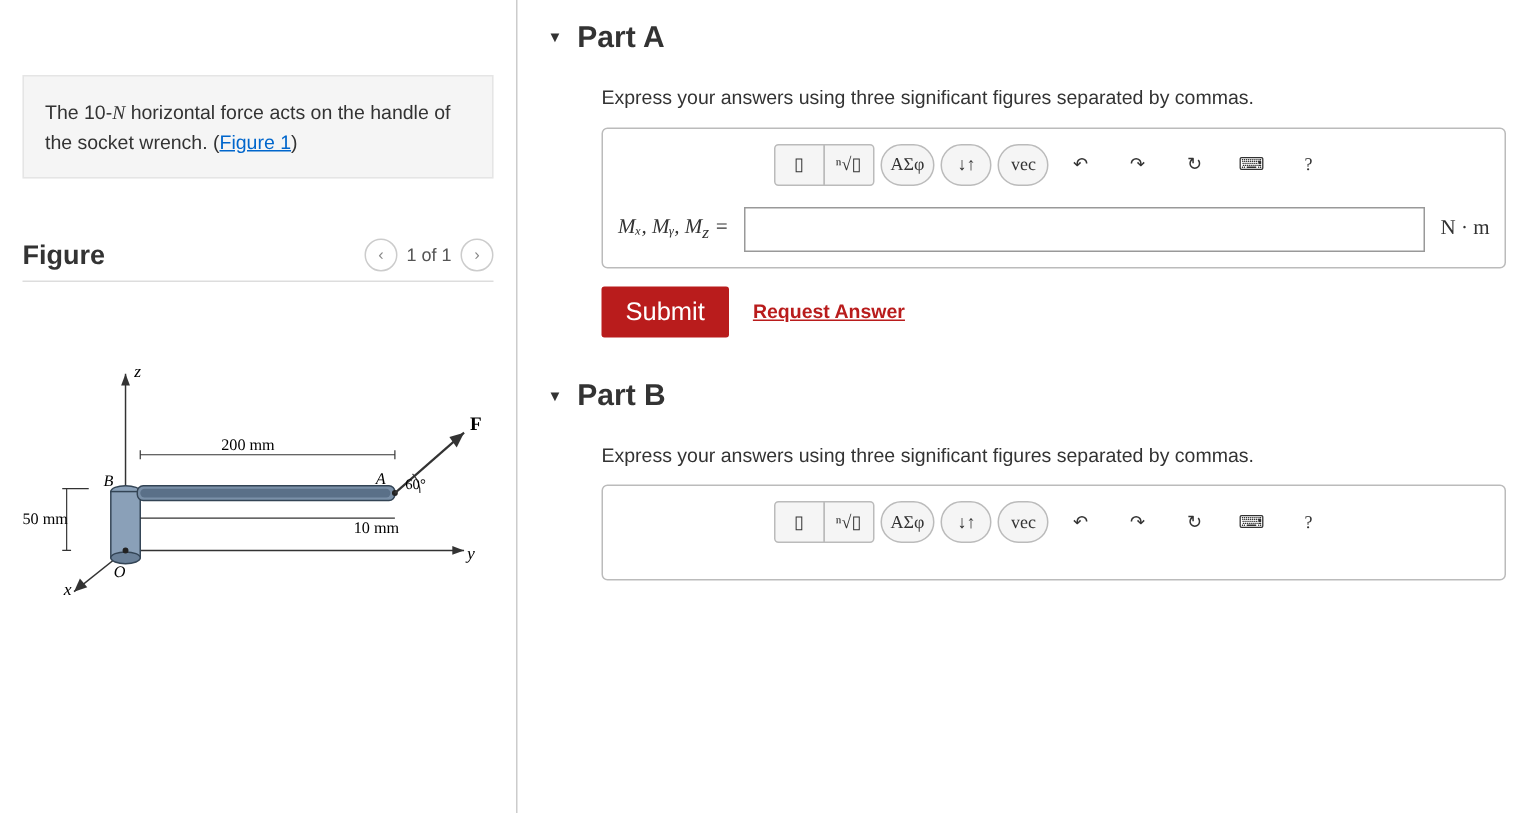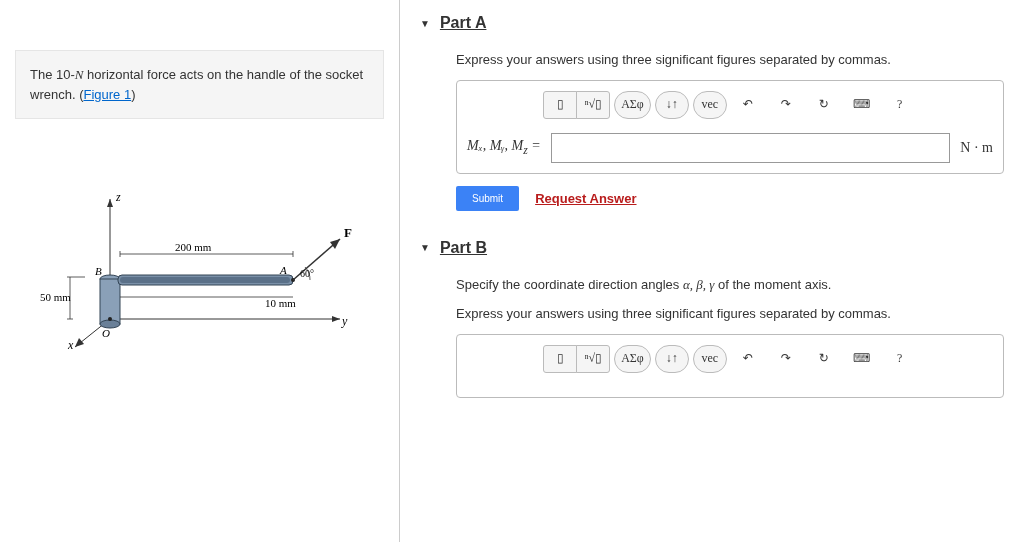--- a/index.html
+++ b/index.html
@@ -1,60 +1,68 @@
 <!DOCTYPE html>
 <html><head>
 <meta charset="utf-8">
 <style>
   * { box-sizing: border-box; margin: 0; padding: 0; }
   body { font-family: Arial, Helvetica, sans-serif; font-size: 13px; color: #333; background: #fff; width: 1024px; height: 542px; overflow: hidden; }
   .container { display: flex; height: 100%; }
-  .left-panel { width: 400px; padding: 20px 15px; border-right: 1px solid #ccc; display: flex; flex-direction: column; }
+  .left-panel { width: 345px; padding: 20px 15px; border-right: 1px solid #ccc; display: flex; flex-direction: column; }
   .right-panel { flex: 1; padding: 10px 20px; overflow-y: auto; }
   .problem-box { background: #f5f5f5; border: 1px solid #e5e5e5; padding: 14px; font-size: 13px; line-height: 1.5; margin-top: 30px; margin-bottom: 40px; }
   .problem-box a { color: #06c; text-decoration: underline; }
   .figure-header { display: flex; justify-content: space-between; align-items: center; border-bottom: 1px solid #ddd; padding-bottom: 6px; margin-bottom: 20px; }
   .figure-header h3 { font-size: 18px; font-weight: bold; }
   .fig-nav { display: flex; align-items: center; gap: 6px; font-size: 12px; color: #555; }
   .nav-btn { width: 22px; height: 22px; border: 1px solid #ccc; border-radius: 50%; background: #fff; display: flex; align-items: center; justify-content: center; cursor: pointer; color: #888; font-size: 11px; }
   .figure-img { display: flex; justify-content: center; padding: 20px 0; }
   .section-head { display: flex; align-items: center; gap: 10px; padding: 4px 0; margin-bottom: 14px; }
   .section-head .caret { font-size: 10px; }
-  .section-head .title { font-weight: bold; font-size: 16px; text-decoration: underline; }
+  .section-head .title { font-weight: bold; font-size: 20px; }
   .section-body { padding-left: 36px; }
   .prompt { font-size: 13px; margin-bottom: 10px; line-height: 1.5; }
   .prompt strong { font-weight: normal; margin-top: 44px; }
   .answer-box { border: 1px solid #bbb; border-radius: 4px; padding: 10px; margin-bottom: 12px; background: #fff;}
   .toolbar { display: flex; justify-content: center; gap: 4px; margin-bottom: 14px; }
   .tool-btn { min-width: 34px; height: 28px; border: 1px solid #bbb; border-radius: 14px; background: #f5f5f5; display: flex; align-items: center; justify-content: center; font-size: 12px; cursor: pointer; font-family: 'Times New Roman', serif; padding: 0 6px; }
   .tool-btn.plain { border: none; background: transparent; }
   .tool-grp { display:flex; gap:0; }
   .tool-grp .tool-btn { border-radius:0; margin-left:-1px; }
   .tool-grp .tool-btn:first-child { border-radius:3px 0 0 3px; margin-left:0;}
   .tool-grp .tool-btn:last-child { border-radius:0 3px 3px 0;}
   .answer-row { display: flex; align-items: center; gap: 10px; }
   .var-label { font-family: 'Times New Roman', serif; font-style: italic; font-size: 14px; white-space: nowrap; }
   .answer-input { flex: 1; height: 30px; border: 1px solid #999; padding: 0 6px; font-size: 13px; }
   .unit-label { font-family: 'Times New Roman', serif; font-size: 14px; white-space: nowrap; }
   .submit-row { display: flex; align-items: center; gap: 16px; margin-bottom: 24px; }
-  .submit-btn { background: #3b82f6; color: #fff; border: none; padding: 7px 16px; font-size: 10px; border-radius: 2px; cursor: pointer; }
+  .submit-btn { background: #b91c1c; color: #fff; border: none; padding: 7px 16px; font-size: 17px; border-radius: 2px; cursor: pointer; }
   .req-link { color: #b91c1c; text-decoration: underline; font-size: 13px; cursor: pointer; font-weight:bold;}
   .italic-math { font-style: italic; font-family: 'Times New Roman', serif; }
   svg text { font-family: 'Times New Roman', serif; }
 </style>
 </head>
 <body>
 
 <div class="container">
 
   <div class="left-panel">
     <div class="problem-box">
       <span>The 10-</span><span class="italic-math">N</span><span> horizontal force acts on the handle of the socket wrench. (</span><a href="#">Figure 1</a><span>)</span>
     </div>
 
+    <div class="figure-header">
+      <h3>Figure</h3>
+      <div class="fig-nav">
+        <div class="nav-btn">‹</div>
+        <span>1 of 1</span>
+        <div class="nav-btn">›</div>
+      </div>
+    </div>
 
     <div class="figure-img">
       <svg width="320" height="170" viewBox="0 0 320 170">
 
         <line x1="70" y1="140" x2="70" y2="20" stroke="#333" stroke-width="1"></line>
         <polygon points="70,20 67,28 73,28" fill="#333"></polygon>
         <text x="76" y="22" font-size="12" font-style="italic">z</text>
         <line x1="70" y1="140" x2="300" y2="140" stroke="#333" stroke-width="1"></line>
         <polygon points="300,140 292,137 292,143" fill="#333"></polygon>
         <text x="302" y="146" font-size="12" font-style="italic">y</text>
@@ -153,23 +161,20 @@
         <button class="submit-btn">Submit</button>
         <a class="req-link">Request Answer</a>
       </div>
     </div>
 
     <div class="section-head">
       <span class="caret">▼</span>
       <span class="title">Part B</span>
     </div>
     <div class="section-body">
-      <p class="prompt">
-        <span>Specify the coordinate direction angles </span><span class="italic-math">α, β, γ</span><span> of the moment axis.</span>
-      </p>
       <p class="prompt"><strong>Express your answers using three significant figures separated by commas.</strong></p>
 
       <div class="answer-box">
         <div class="toolbar">
           <div class="tool-grp">
             <div class="tool-btn">
                 <span>▯</span>
               </div>
             <div class="tool-btn">
                 <span>ⁿ√▯</span>

